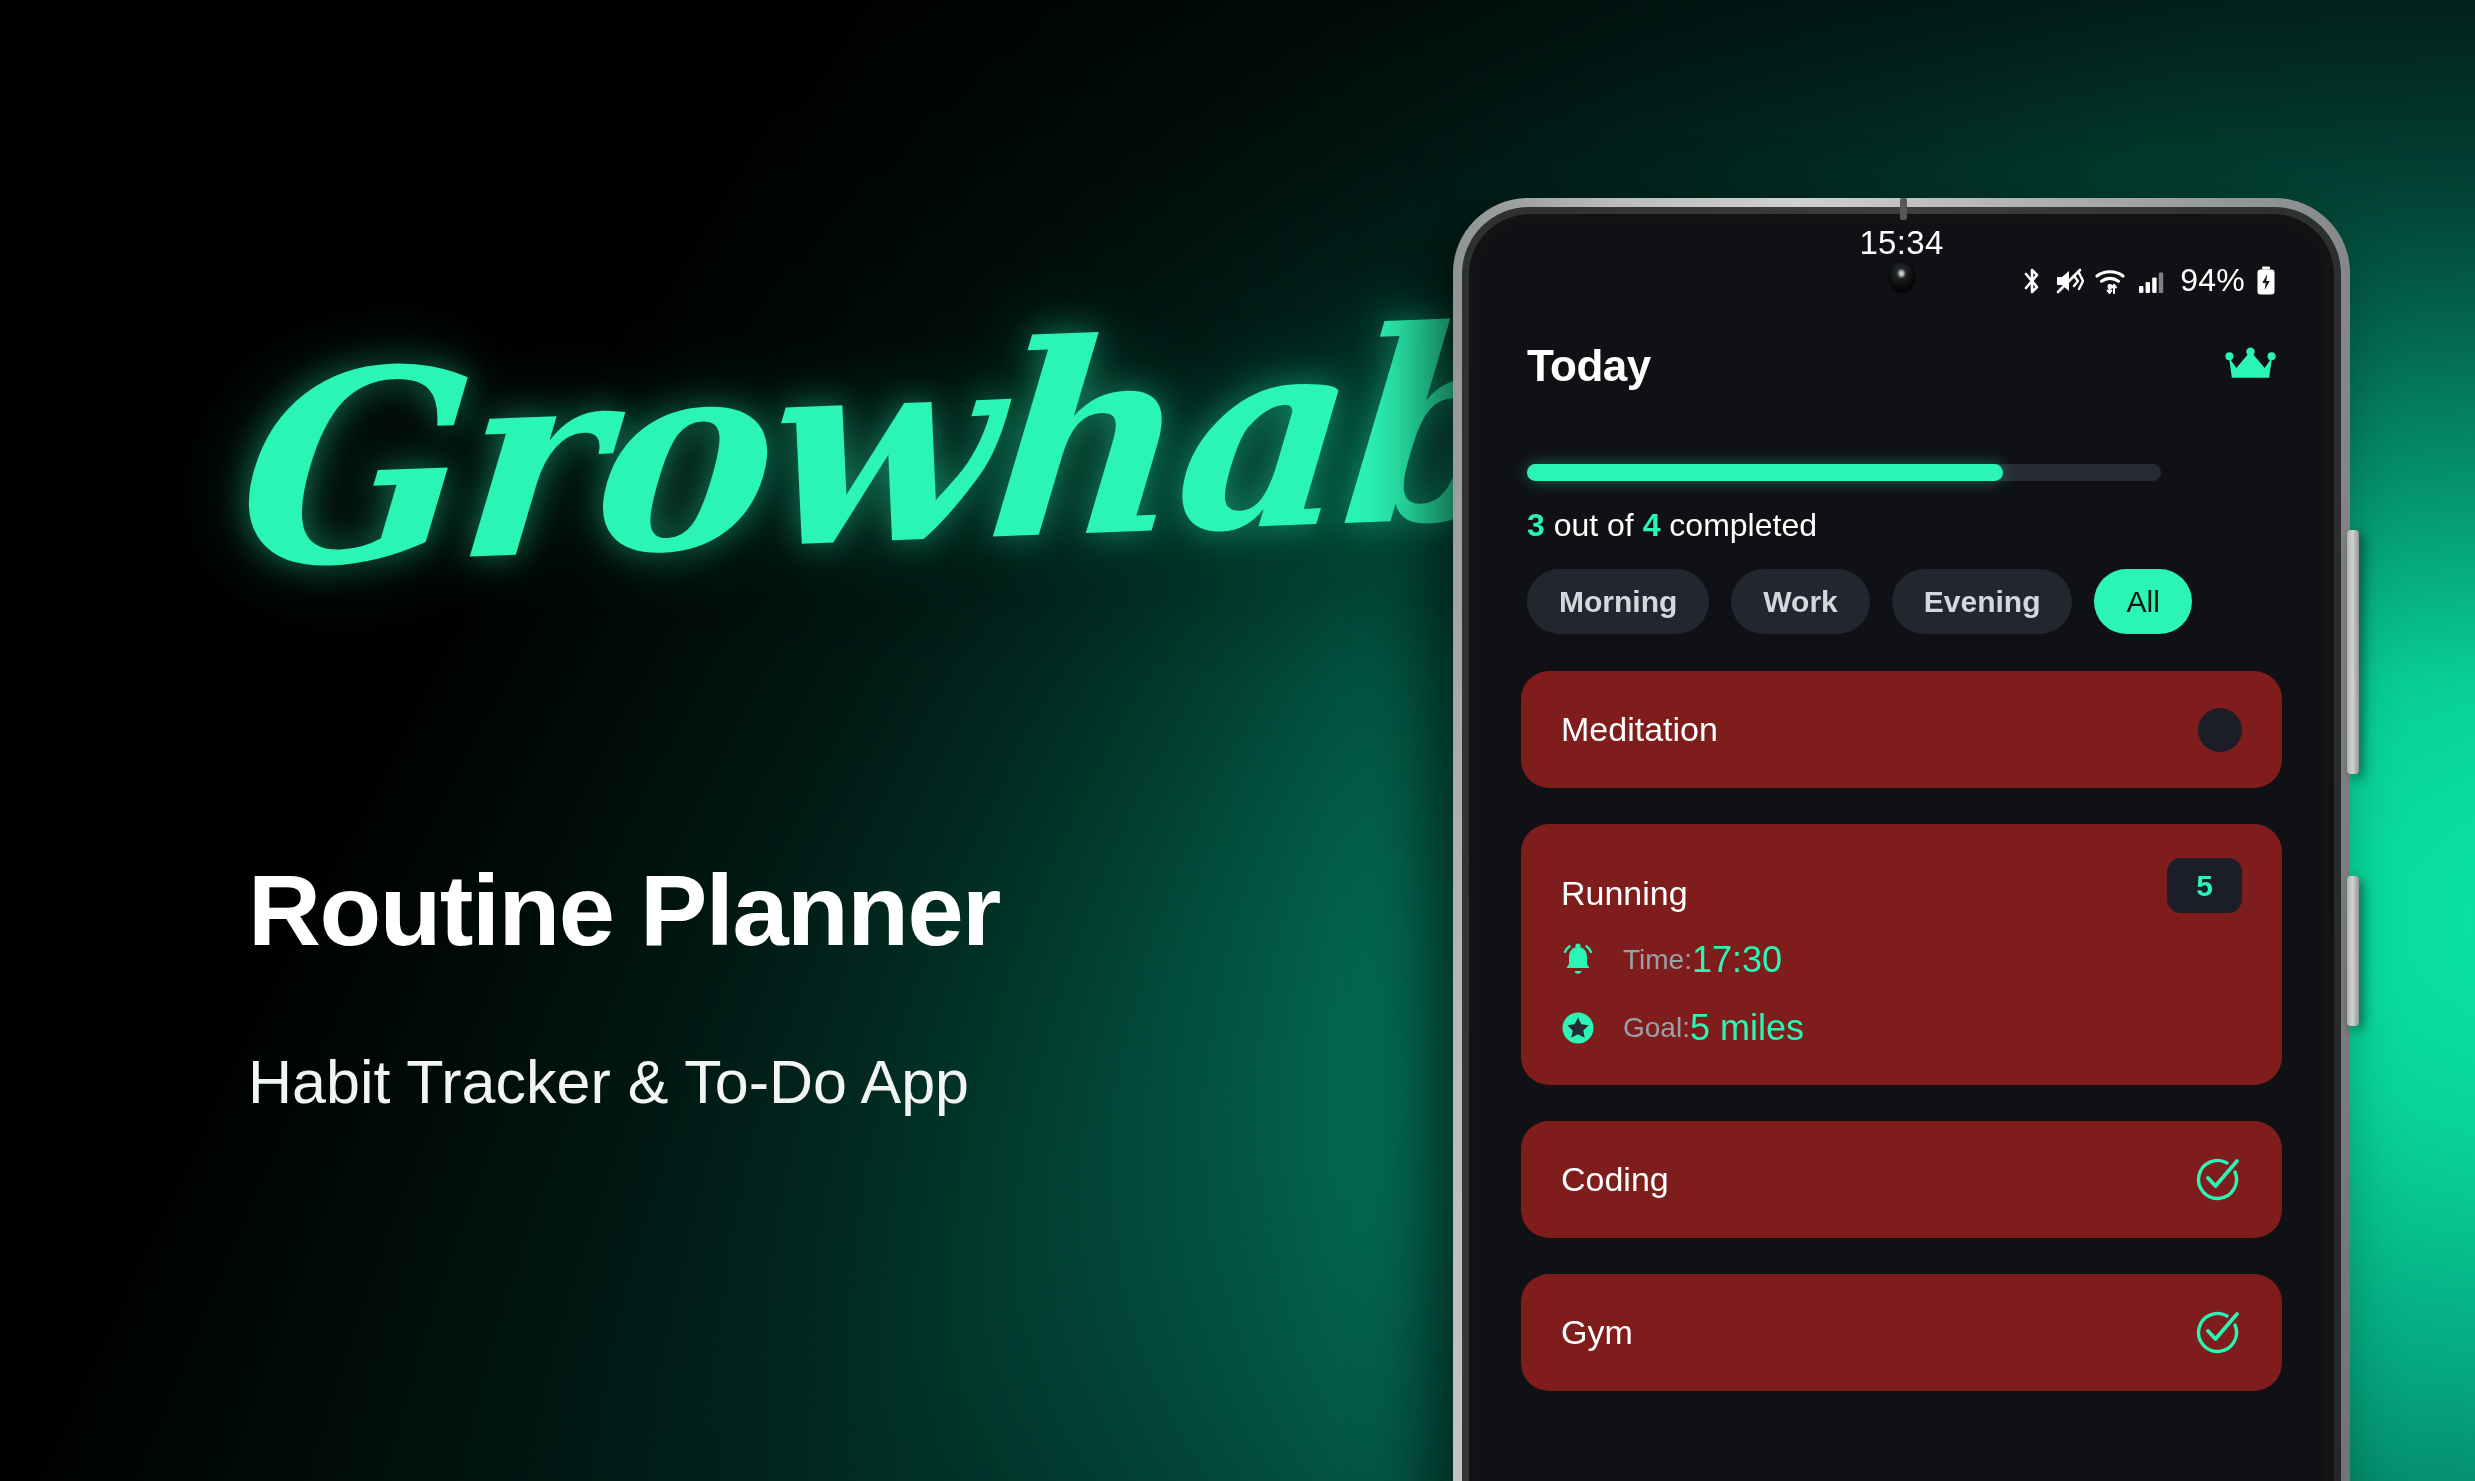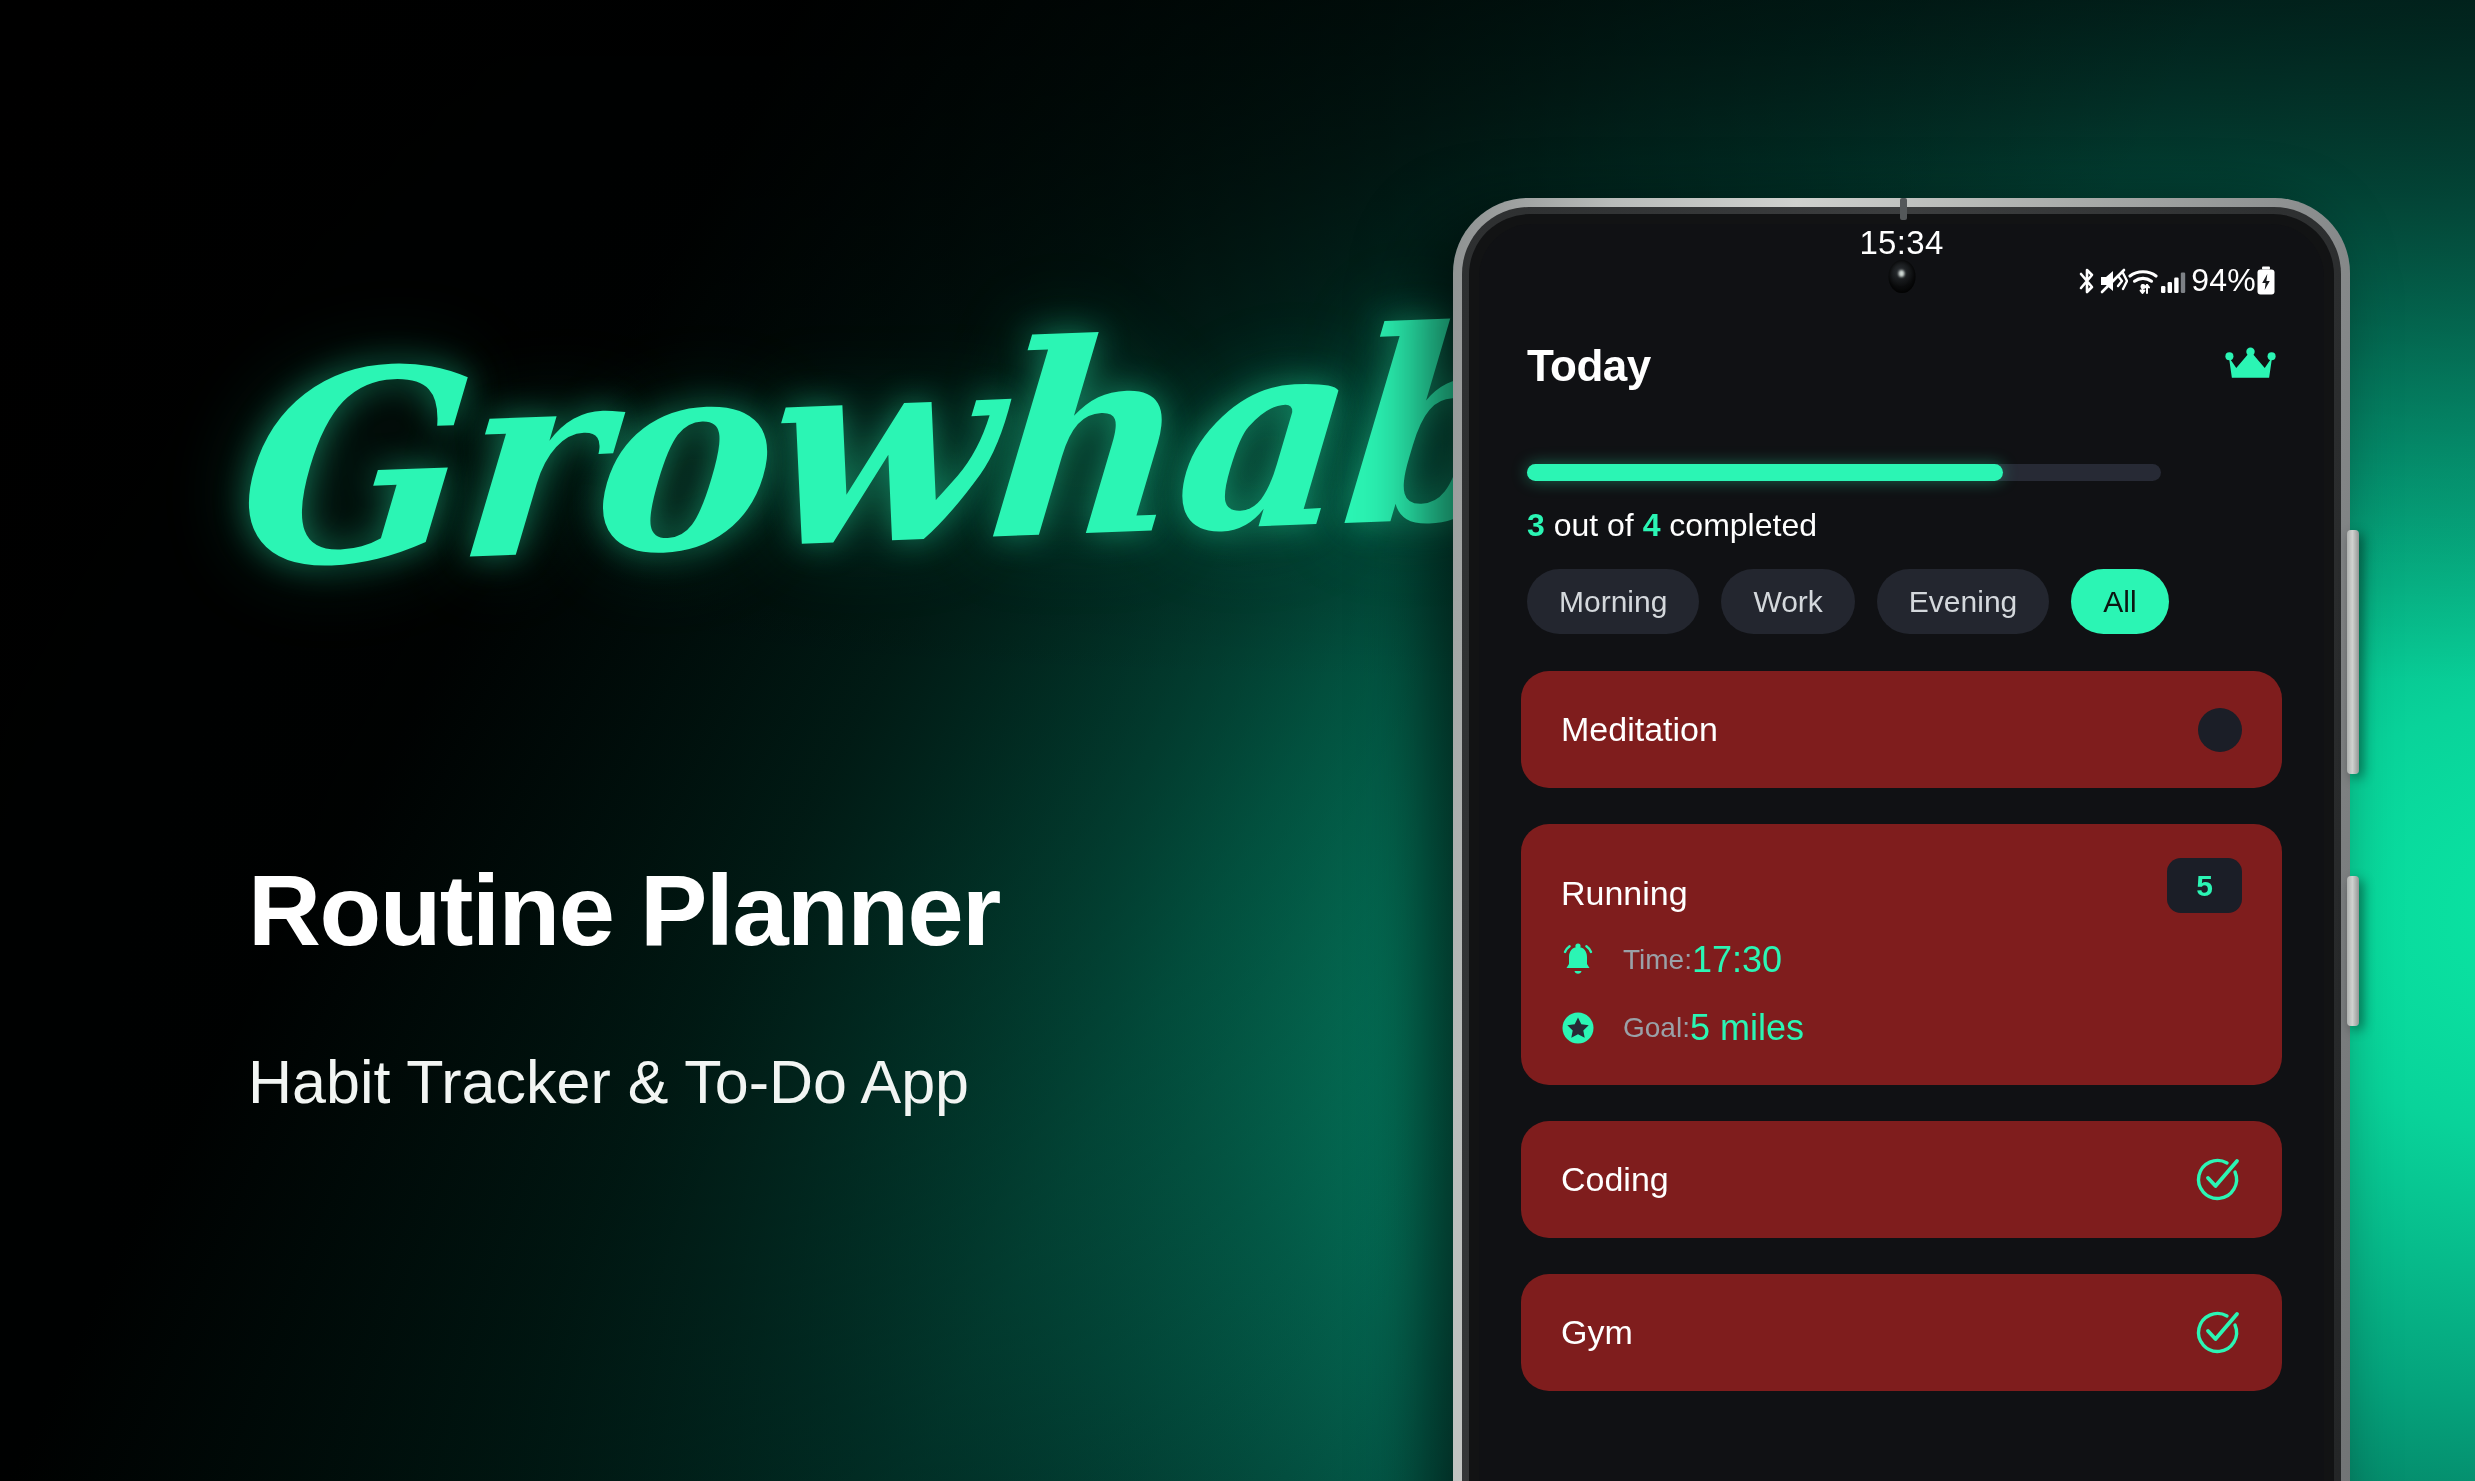--- a/index.html
+++ b/index.html
@@ -102,21 +102,21 @@
   .punch-hole {
     position:absolute; left:50%; top:36px; transform:translateX(-50%);
     width:27px; height:33px; border-radius:50%;
     background:radial-gradient(circle at 42% 34%, #2b2f33 0%, #0b0c0d 58%, #000 100%);
     box-shadow:inset 0 0 5px #000;
   }
   .punch-glint {
     position:absolute; left:40%; top:30%; width:6px; height:7px; border-radius:50%;
     background:#cfd8d4; filter:blur(1px);
   }
-  .status-right { margin-left:auto; display:flex; align-items:center; }
+  .status-right { margin-left:auto; display:flex; align-items:center; gap:11px; }
   .status-right svg { display:block; }
   .status-batt { font-size:32px; font-weight:500; color:#fff; letter-spacing:0.2px; margin-left:3px; }
 
   
   .app-header {
     position:absolute; left:48px; right:48px; top:117px;
     display:flex; align-items:center;
   }
   .today-title { font-size:44px; font-weight:700; color:#ffffff; letter-spacing:-0.5px; }
   .crown { margin-left:auto; }
@@ -138,21 +138,21 @@
   .progress-label .num { color:#2bf5b4; font-weight:700; }
 
   
   .chips {
     position:absolute; left:48px; top:345px;
     display:flex; gap:22px; align-items:center;
   }
   .chip {
     height:65px; padding:0 32px; border-radius:33px;
     display:flex; align-items:center; justify-content:center;
-    background:#23262f; color:#d4d8dc; font-size:30px; font-weight:400;
+    background:#23262f; color:#d4d8dc; font-size:30px; font-weight:700;
     white-space:nowrap;
   }
   .chip.active { background:#2bf5b4; color:#0c1511; font-weight:500; }
 
   
   .cards { position:absolute; left:42px; right:42px; top:447px; }
   .card {
     background:#7f1d1d; border-radius:28px;
     margin-bottom:36px; padding:0 40px;
     position:relative;

